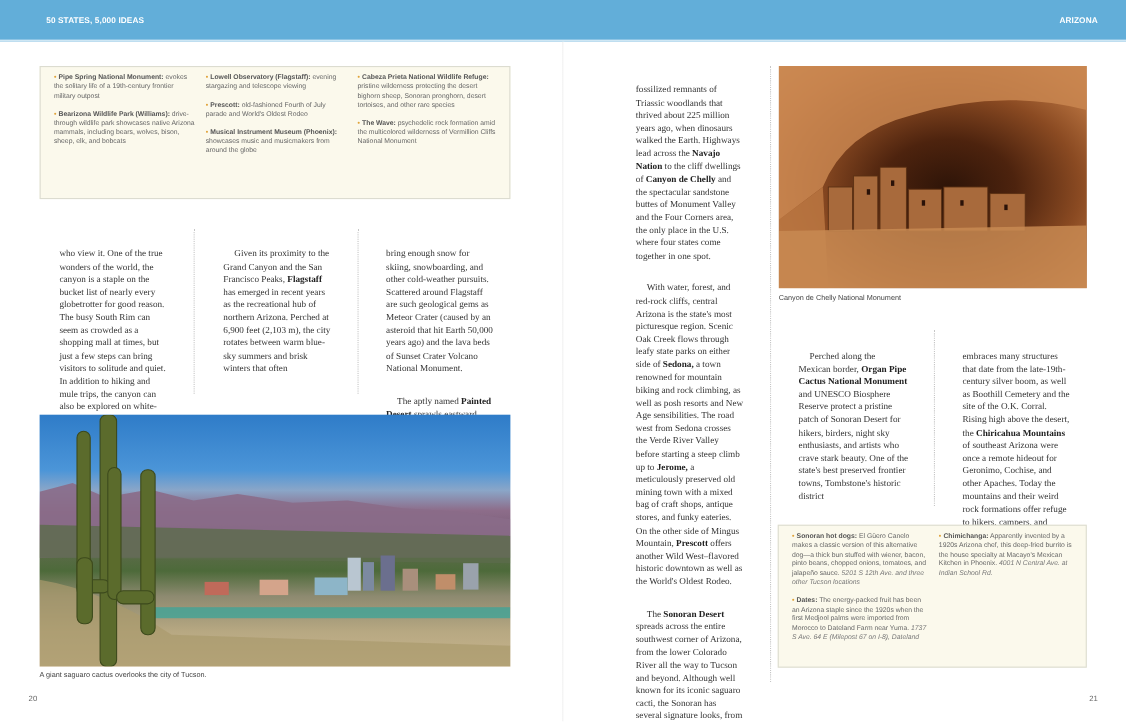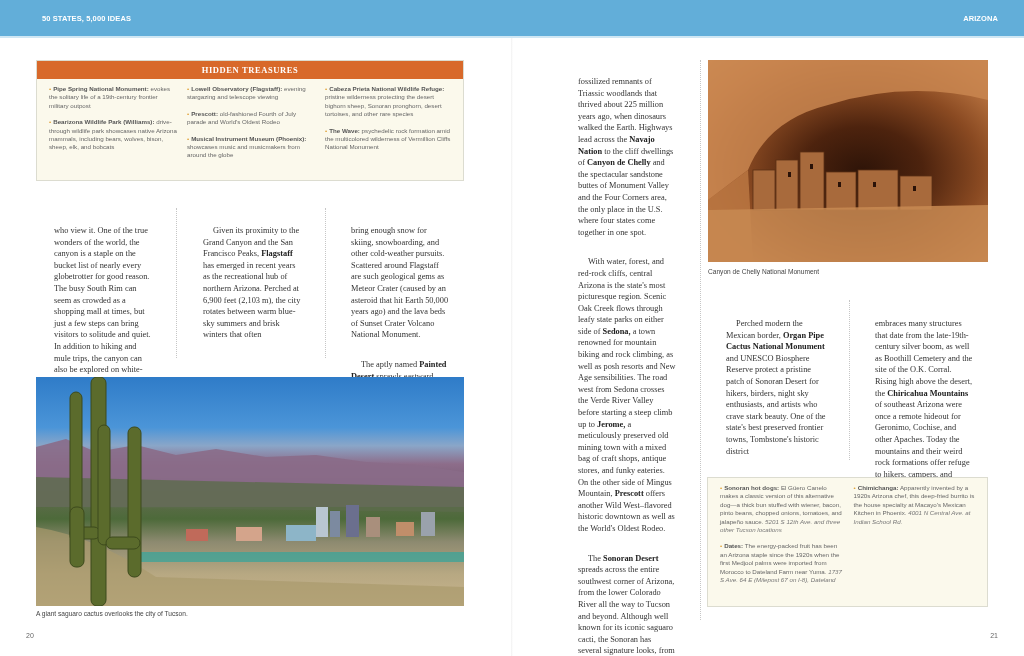--- a/index.html
+++ b/index.html
@@ -51,21 +51,20 @@
 </head>
 <body>
 
 <div class="topbar">
   <span class="lbl left">50 STATES, 5,000 IDEAS</span>
   <span class="lbl right">ARIZONA</span>
 </div>
 <div class="gutter"></div>
 
 <div class="box" id="hidden-box">
-  <div class="hd">HIDDEN TREASURES</div>
   <div class="cols">
     <div class="col">
       <div class="item"><span class="bul">•</span><b>Pipe Spring National Monument:</b><span> evokes the solitary life of a 19th-century frontier military outpost</span></div>
       <div class="item"><span class="bul">•</span><b>Bearizona Wildlife Park (Williams):</b><span> drive-through wildlife park showcases native Arizona mammals, including bears, wolves, bison, sheep, elk, and bobcats</span></div>
     </div>
     <div class="col">
       <div class="item"><span class="bul">•</span><b>Lowell Observatory (Flagstaff):</b><span> evening stargazing and telescope viewing</span></div>
       <div class="item"><span class="bul">•</span><b>Prescott:</b><span> old-fashioned Fourth of July parade and World's Oldest Rodeo</span></div>
       <div class="item"><span class="bul">•</span><b>Musical Instrument Museum (Phoenix):</b><span> showcases music and musicmakers from around the globe</span></div>
     </div>
@@ -147,21 +146,21 @@
       <rect x="130" y="122" width="3" height="5"></rect>
         <rect x="165" y="122" width="3" height="5"></rect>
       <rect x="205" y="126" width="3" height="5"></rect>
     </g>
     <path d="M0 150 L280 145 L280 202 L0 202 Z" fill="#c88a52" opacity="0.85"></path>
   </svg>
 </div>
 <div class="caption" style="left:708px; top:268px;">Canyon de Chelly National Monument</div>
 
 <div class="col-text" style="left:708px; top:300px; width:136px;">
-  <p class="ind"><span>Perched modern the Mexican border, </span><b>Organ Pipe Cactus National Monument</b><span> and UNESCO Biosphere Reserve protect a pristine patch of Sonoran Desert for hikers, birders, night sky enthusiasts, and artists who crave stark beauty. One of the state's best preserved frontier towns, Tombstone's historic district</span></p>
+  <p class="ind"><span>Perched along the Mexican border, </span><b>Organ Pipe Cactus National Monument</b><span> and UNESCO Biosphere Reserve protect a pristine patch of Sonoran Desert for hikers, birders, night sky enthusiasts, and artists who crave stark beauty. One of the state's best preserved frontier towns, Tombstone's historic district</span></p>
 </div>
 <div class="rule" style="left:849px; top:300px; height:160px;"></div>
 
 <div class="col-text" style="left:857px; top:300px; width:134px;">
   <p><span>embraces many structures that date from the late-19th-century silver boom, as well as Boothill Cemetery and the site of the O.K. Corral. Rising high above the desert, the </span><b>Chiricahua Mountains</b><span> of southeast Arizona were once a remote hideout for Geronimo, Cochise, and other Apaches. Today the mountains and their weird rock formations offer refuge to hikers, campers, and researchers studying the last remaining jaguar habitat in the U.S.</span><span class="end-mark"></span></p>
 </div>
 
 <div class="box" id="flavor-box">
   <div class="cols">
     <div class="col">

